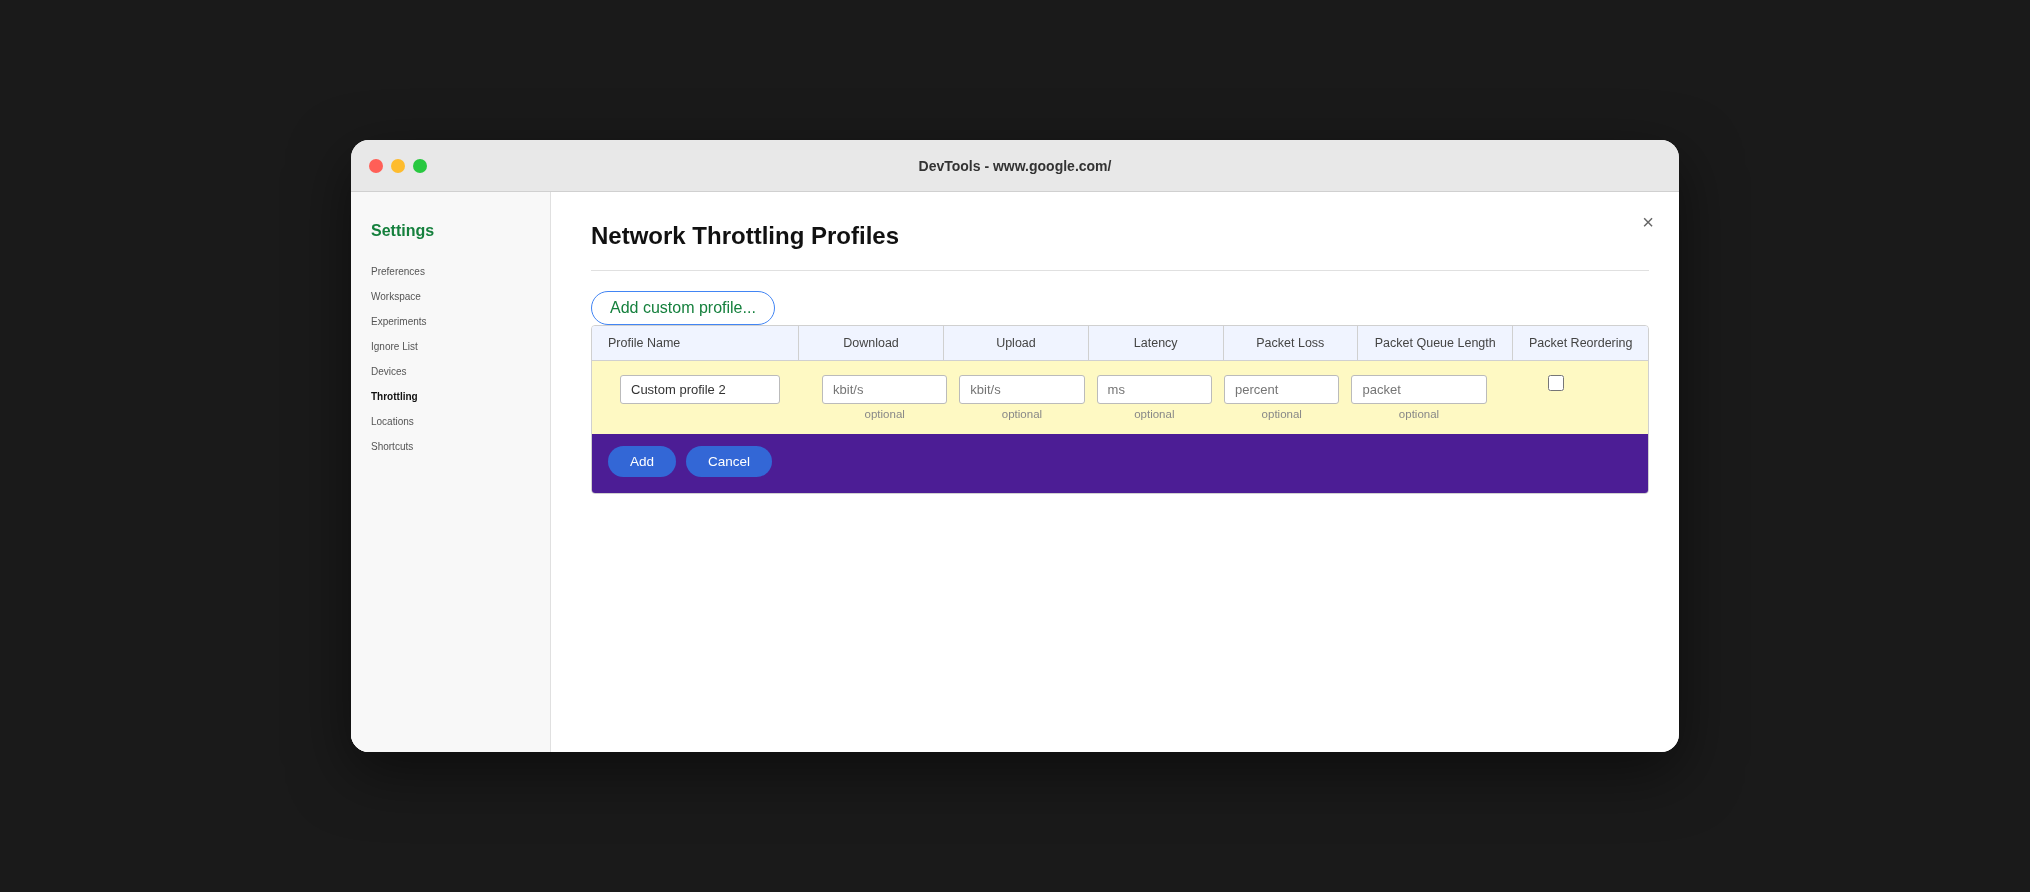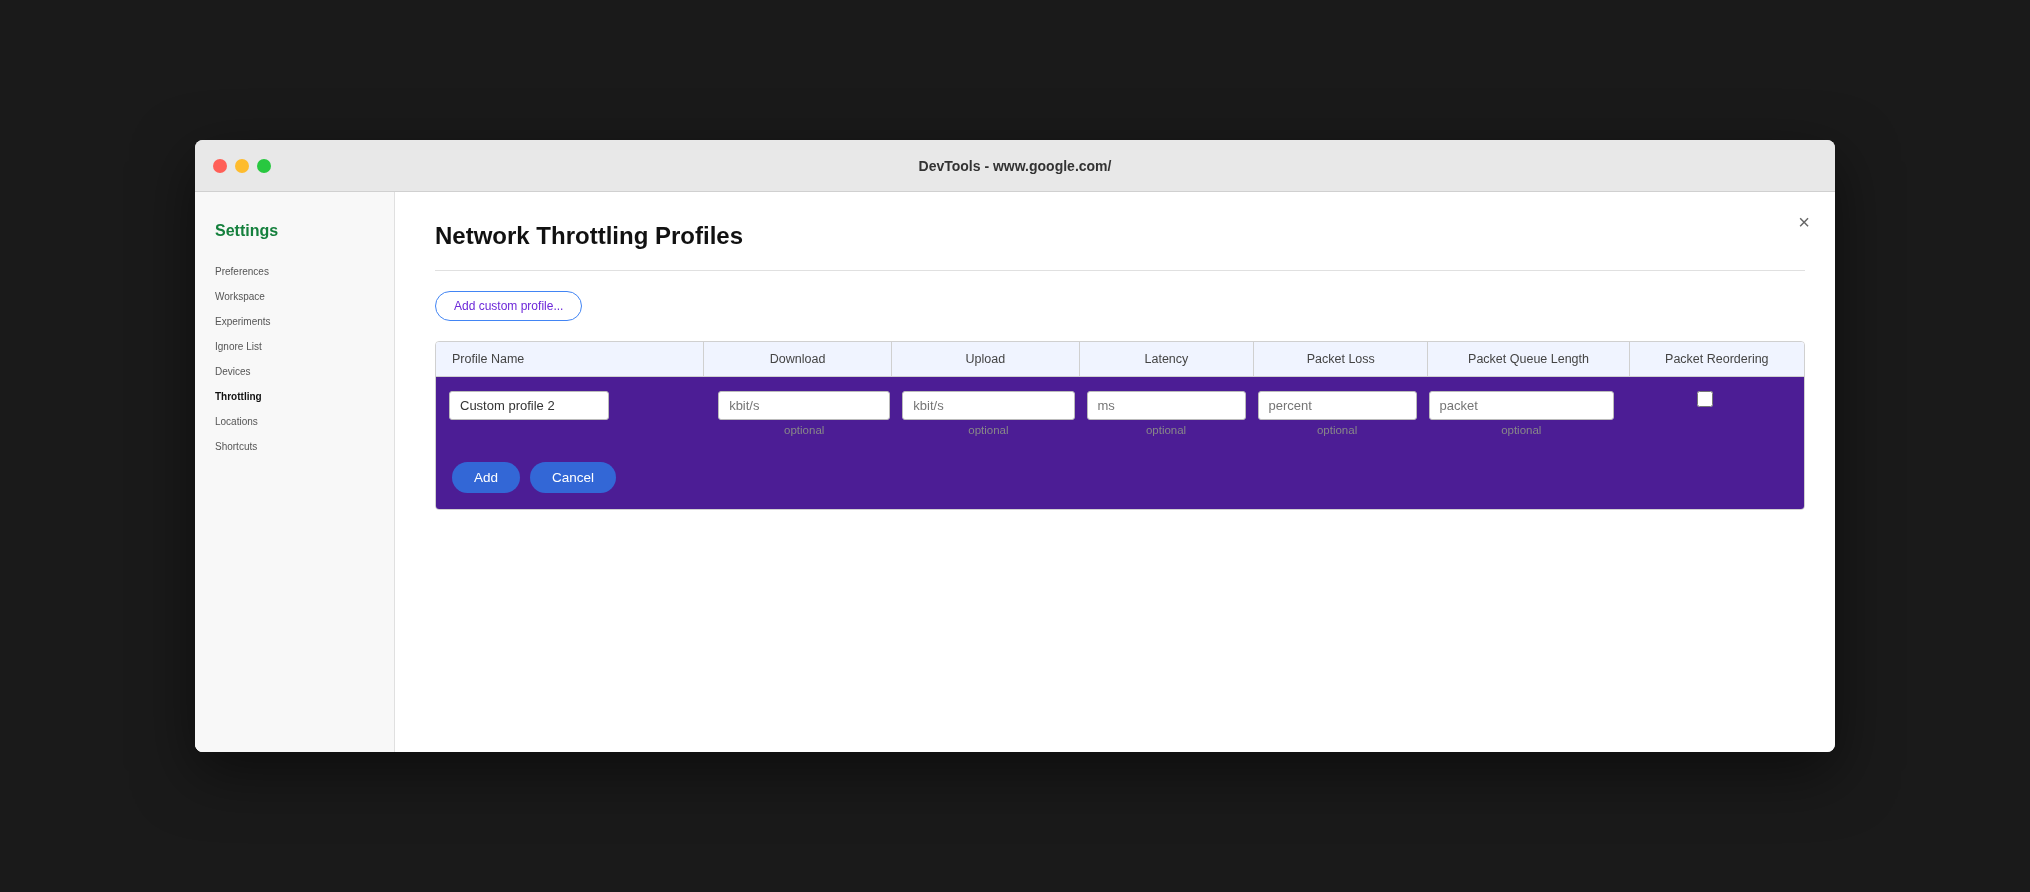--- a/index.html
+++ b/index.html
@@ -5,23 +5,23 @@
     * { box-sizing: border-box; margin: 0; padding: 0; }
     body {
       background: #1a1a1a;
       display: flex;
       justify-content: center;
       align-items: center;
       min-height: 100vh;
       font-family: -apple-system, BlinkMacSystemFont, 'Segoe UI', sans-serif;
     }
     .window {
-      width: 1640px;
+      width: 1328px;
       background: #f0f0f0;
-      border-radius: 8px;
+      border-radius: 18px;
       overflow: hidden;
       box-shadow: 0 20px 60px rgba(0,0,0,0.5);
     }
     .titlebar {
       background: #e8e8e8;
       height: 52px;
       display: flex;
       align-items: center;
       justify-content: center;
       position: relative;
@@ -99,27 +99,26 @@
       margin-bottom: 20px;
     }
     .divider {
       height: 1px;
       background: #e0e0e0;
       margin-bottom: 20px;
     }
     .add-profile-btn {
       border: 1.5px solid #4285f4;
       background: white;
-      color: #6d28d9;
+      color: #15803d;
       padding: 7px 18px;
       border-radius: 20px;
-      font-size: 12px;
+      font-size: 16px;
       font-weight: 500;
       cursor: pointer;
-      margin-bottom: 20px;
     }
     .profiles-table {
       border: 1px solid #d0d0d0;
       border-radius: 4px;
       overflow: hidden;
       width: 100%;
     }
     .table-row-existing {
       display: grid;
       grid-template-columns: 1fr 0.7fr 0.7fr 0.65fr 0.65fr 0.75fr 0.65fr;
@@ -149,22 +148,22 @@
       font-weight: 500;
       border-right: 1px solid #d0d0d0;
       display: flex;
       align-items: center;
       justify-content: center;
       text-align: center;
     }
     .header-cell:last-child { border-right: none; }
     .header-cell.name-cell { justify-content: flex-start; padding-left: 16px; text-align: right; }
     .add-row {
-      background: #4c1d95;
-      padding: 14px 13px;
+      background: #fef9c3;
+      padding: 14px 28px;
       display: grid;
       grid-template-columns: 1fr 0.7fr 0.7fr 0.65fr 0.65fr 0.75fr 0.65fr;
       gap: 0;
       align-items: start;
     }
     .add-cell {
       padding: 0 6px;
       display: flex;
       flex-direction: column;
       align-items: center;

